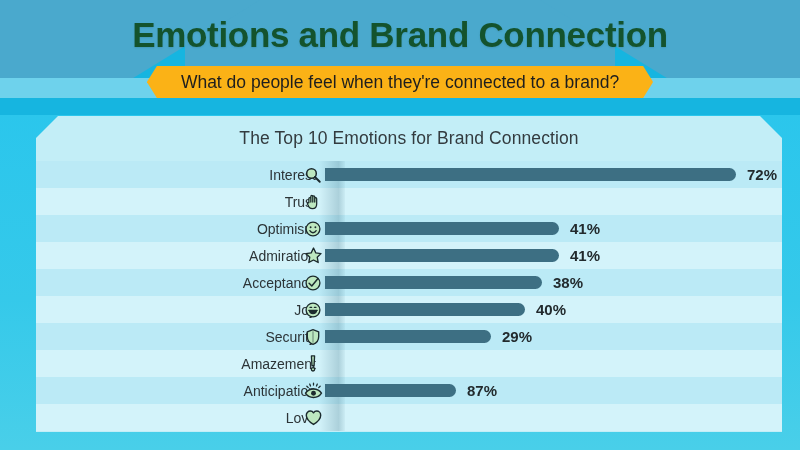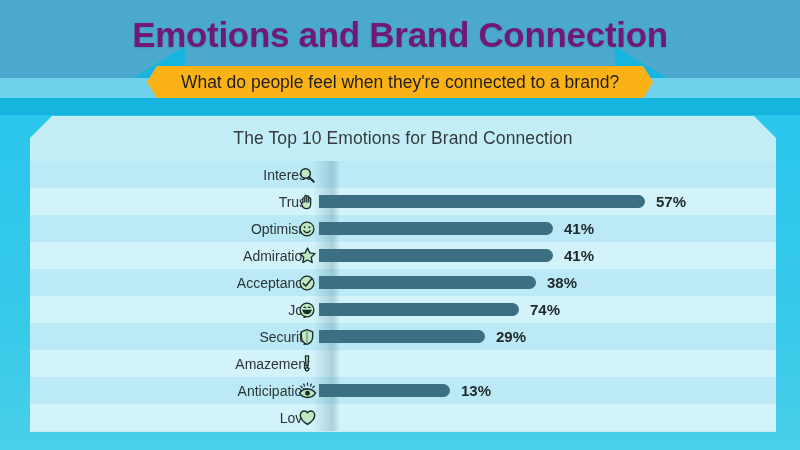--- a/index.html
+++ b/index.html
@@ -32,21 +32,21 @@
   .hdr-lightband{
     position:absolute; left:0; top:78px; width:800px; height:20px;
     background:#6ed2ec;
   }
   .hdr-lightband-in{
     position:absolute; left:165px; top:78px; right:165px; height:12px;
     background:#9fd9e8;
   }
   #title{
     position:absolute; left:0; top:15px; width:800px; text-align:center;
-    font-size:35px; font-weight:bold; color:#701a75;
+    font-size:35px; font-weight:bold; color:#14532d;
     letter-spacing:-0.3px; z-index:6;
     text-shadow:0 1px 2px rgba(0,0,0,.10);
   }
   #subtitle-pill{
     position:absolute; left:50%; top:66px; transform:translateX(-50%);
     height:31px; padding:16px 34px; background:#fbb216;
     display:flex; align-items:center; justify-content:center;
     clip-path:polygon(10px 0,calc(100% - 10px) 0,100% 50%,calc(100% - 10px) 100%,10px 100%,0 50%);
     z-index:7;
   }
@@ -55,21 +55,21 @@
   }
 
   
   #bodybg{
     position:absolute; left:0; top:115px; width:800px; height:335px;
     background:linear-gradient(180deg,#2bc6ec 0%,#35c9ea 55%,#49cfe9 100%);
   }
 
   
   #panel{
-    position:absolute; left:30px; top:116px; width:746px; height:316px;
+    position:absolute; left:36px; top:116px; width:746px; height:316px;
     background:#c3eef7;
     clip-path:polygon(22px 0,calc(100% - 22px) 0,100% 22px,100% 100%,0 100%,0 22px);
     overflow:hidden;
   }
   #chart-title{
     position:absolute; left:0; top:12px; width:746px; text-align:center;
     font-size:17.5px; color:#333b3f; letter-spacing:.1px;
   }
   #rows{
     position:absolute; left:0; top:45px; width:746px;
@@ -129,33 +129,33 @@
   <div id="rows">
       <div class="row odd">
         <div class="row-label">Interest</div>
         <div class="row-icon">
           <svg width="18" height="18" viewBox="0 0 24 24">
             <circle cx="10" cy="10" r="6.4" fill="#bde8c0" stroke="#1c2b2e" stroke-width="2"></circle>
             <line x1="14.6" y1="14.6" x2="21" y2="21" stroke="#1c2b2e" stroke-width="2.6" stroke-linecap="round"></line>
           </svg>
         </div>
         <div class="bar-shadow"></div>
+        <div class="bar-track">
+          <div class="bar" style="width: 411px; background: rgb(61, 111, 131);"></div>
+          <div class="bar-value" style="left: 422px;">72%</div>
+        </div>
       </div>
       <div class="row even">
         <div class="row-label">Trust</div>
         <div class="row-icon">
           <svg width="18" height="18" viewBox="0 0 24 24">
             <path d="M6.5 13V7.4a1.3 1.3 0 0 1 2.6 0V12V4.6a1.3 1.3 0 0 1 2.6 0V12V5.1a1.3 1.3 0 0 1 2.6 0V12V7.6a1.3 1.3 0 0 1 2.6 0v7.1c0 3.6-2.3 6.2-5.6 6.2-3.2 0-5.2-2-5.8-4.6L4.6 15c-.3-1.1.4-1.9 1.3-1.7z" fill="#bde8c0" stroke="#1c2b2e" stroke-width="1.7" stroke-linejoin="round"></path>
           </svg>
         </div>
         <div class="bar-shadow"></div>
-        <div class="bar-track">
-          <div class="bar" style="width: 326px; background: rgb(61, 111, 131);"></div>
-          <div class="bar-value" style="left: 337px;">57%</div>
-        </div>
       </div>
       <div class="row odd">
         <div class="row-label">Optimism</div>
         <div class="row-icon">
           <svg width="18" height="18" viewBox="0 0 24 24">
             <circle cx="12" cy="12" r="9.2" fill="#bde8c0" stroke="#1c2b2e" stroke-width="1.8"></circle>
             <circle cx="8.8" cy="9.6" r="1.25" fill="#1c2b2e"></circle>
             <circle cx="15.2" cy="9.6" r="1.25" fill="#1c2b2e"></circle>
             <path d="M7.8 14.2c1.1 1.9 2.6 2.8 4.2 2.8s3.1-.9 4.2-2.8" fill="none" stroke="#1c2b2e" stroke-width="1.7" stroke-linecap="round"></path>
           </svg>
@@ -199,21 +199,21 @@
           <svg width="18" height="18" viewBox="0 0 24 24">
             <circle cx="12" cy="12" r="9.2" fill="#bde8c0" stroke="#1c2b2e" stroke-width="1.8"></circle>
             <path d="M8 8.6h2.2M13.8 8.6H16" stroke="#1c2b2e" stroke-width="1.6" stroke-linecap="round"></path>
             <path d="M6.4 12.6h11.2c0 3-2.5 5.2-5.6 5.2s-5.6-2.2-5.6-5.2z" fill="#1c2b2e"></path>
             <path d="M6.4 12.6h11.2" stroke="#1c2b2e" stroke-width="1.6" stroke-linecap="round"></path>
           </svg>
         </div>
         <div class="bar-shadow"></div>
         <div class="bar-track">
           <div class="bar" style="width: 200px; background: rgb(61, 111, 131);"></div>
-          <div class="bar-value" style="left: 211px;">74%</div>
+          <div class="bar-value" style="left: 211px;">40%</div>
         </div>
       </div>
       <div class="row odd">
         <div class="row-label">Security</div>
         <div class="row-icon">
           <svg width="18" height="18" viewBox="0 0 24 24">
             <path d="M12 2.2l7.6 2.9v6.3c0 5.1-3.2 8.9-7.6 10.4-4.4-1.5-7.6-5.3-7.6-10.4V5.1z" fill="#bde8c0" stroke="#1c2b2e" stroke-width="1.8" stroke-linejoin="round"></path>
             <path d="M12 4.4v15.1" stroke="#1c2b2e" stroke-width="1.3" opacity=".55"></path>
           </svg>
         </div>
@@ -238,21 +238,21 @@
         <div class="row-icon">
           <svg width="19" height="19" viewBox="0 0 24 24">
             <path d="M12 2.6v2.6M7.2 3.9l1 2.4M16.8 3.9l-1 2.4M3.6 6.6l1.8 1.8M20.4 6.6l-1.8 1.8" stroke="#1c2b2e" stroke-width="1.6" stroke-linecap="round"></path>
             <path d="M1.9 15.4C4.1 11.9 7.8 10 12 10s7.9 1.9 10.1 5.4C19.9 18.9 16.2 20.8 12 20.8S4.1 18.9 1.9 15.4z" fill="#bde8c0" stroke="#1c2b2e" stroke-width="1.8" stroke-linejoin="round"></path>
             <circle cx="12" cy="15.4" r="3.1" fill="#1c2b2e"></circle>
           </svg>
         </div>
         <div class="bar-shadow"></div>
         <div class="bar-track">
           <div class="bar" style="width: 131px; background: rgb(61, 111, 131);"></div>
-          <div class="bar-value" style="left: 142px;">13%</div>
+          <div class="bar-value" style="left: 142px;">87%</div>
         </div>
       </div>
       <div class="row even">
         <div class="row-label">Love</div>
         <div class="row-icon">
           <svg width="19" height="19" viewBox="0 0 24 24">
             <path d="M12 20.8S2.9 15.1 2.9 9.1c0-3.1 2.4-5.3 5.1-5.3 1.9 0 3.2 1 4 2.3.8-1.3 2.1-2.3 4-2.3 2.7 0 5.1 2.2 5.1 5.3 0 6-9.1 11.7-9.1 11.7z" fill="#bde8c0" stroke="#1c2b2e" stroke-width="1.8" stroke-linejoin="round"></path>
           </svg>
         </div>
         <div class="bar-shadow"></div>

